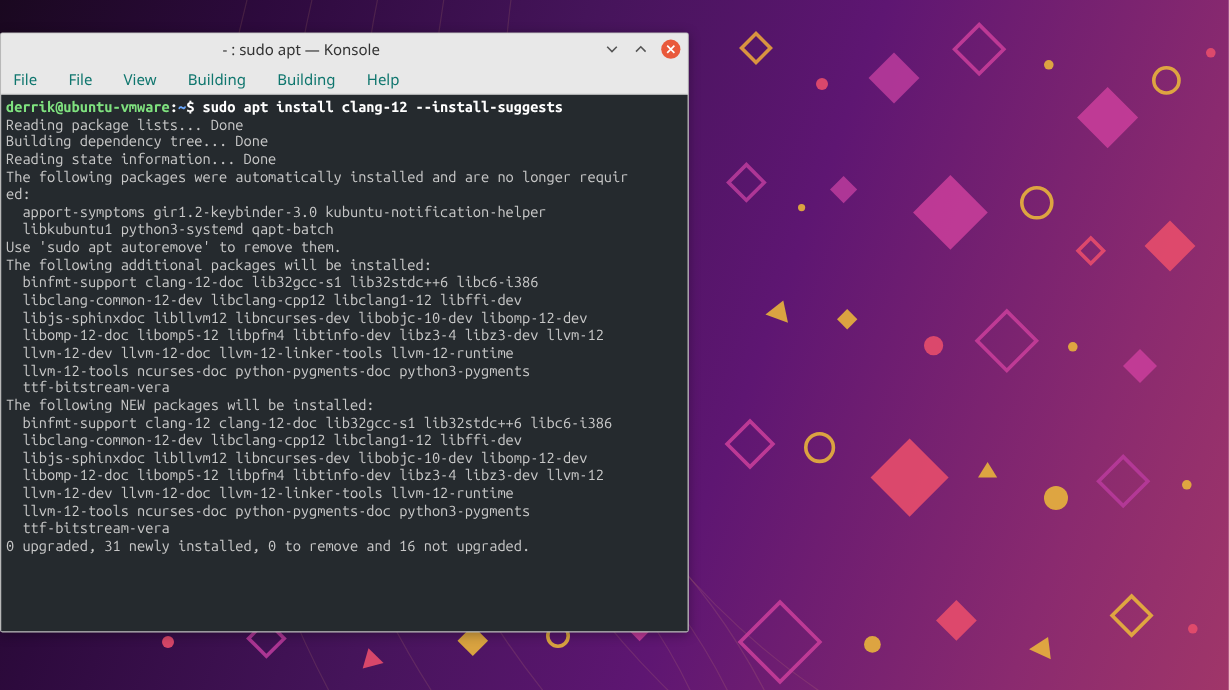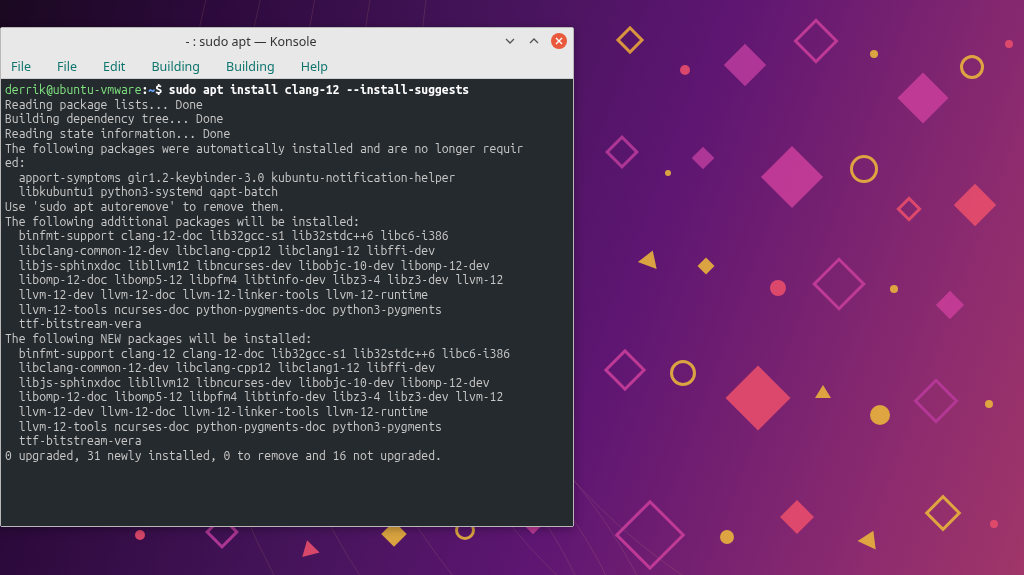--- a/index.html
+++ b/index.html
@@ -68,21 +68,21 @@
       background: #252a2e;
       padding: 4px 6px 6px 4px;
       font-family: "Ubuntu Mono","DejaVu Sans Mono","Courier New",monospace;
       font-size: 12.2px;
       line-height: 1.20;
       color: #c8c8c8;
       overflow: hidden;
       white-space: pre-wrap;
       word-break: break-all;
     }
-    .prompt-user { color: #7fe27f; font-weight: normal; }
+    .prompt-user { color: #7fe27f; font-weight: bold; }
     .prompt-colon { color: #ffffff; font-weight: bold; }
     .prompt-path { color: #6aa8ff; font-weight: bold; }
     .prompt-cmd  { color: #ffffff; font-weight: bold; }
     .term-line { display: block; }
   </style>
 </head>
 <body>
 
 <div class="wallpaper">
 
@@ -159,20 +159,20 @@
         <svg width="8" height="8" viewBox="0 0 8 8">
             <path d="M1 1 L7 7 M7 1 L1 7" stroke="#fff" stroke-width="1.4"></path>
           </svg>
       </span>
     </div>
   </div>
 
   <div class="menubar">
     <span>File</span>
     <span>File</span>
-    <span>Edit</span>
+    <span>View</span>
     <span>Building</span>
     <span>Building</span>
     <span>Help</span>
   </div>
 
   <div class="terminal"><span class="term-line"><span class="prompt-user">derrik@ubuntu-vmware</span><span class="prompt-colon">:</span><span class="prompt-path">~</span><span class="prompt-colon">$ </span><span class="prompt-cmd">sudo apt install clang-12 --install-suggests</span></span><span class="term-line">Reading package lists... Done</span><span class="term-line">Building dependency tree... Done</span><span class="term-line">Reading state information... Done</span><span class="term-line">The following packages were automatically installed and are no longer requir</span><span class="term-line">ed:</span><span class="term-line">  apport-symptoms gir1.2-keybinder-3.0 kubuntu-notification-helper</span><span class="term-line">  libkubuntu1 python3-systemd qapt-batch</span><span class="term-line">Use 'sudo apt autoremove' to remove them.</span><span class="term-line">The following additional packages will be installed:</span><span class="term-line">  binfmt-support clang-12-doc lib32gcc-s1 lib32stdc++6 libc6-i386</span><span class="term-line">  libclang-common-12-dev libclang-cpp12 libclang1-12 libffi-dev</span><span class="term-line">  libjs-sphinxdoc libllvm12 libncurses-dev libobjc-10-dev libomp-12-dev</span><span class="term-line">  libomp-12-doc libomp5-12 libpfm4 libtinfo-dev libz3-4 libz3-dev llvm-12</span><span class="term-line">  llvm-12-dev llvm-12-doc llvm-12-linker-tools llvm-12-runtime</span><span class="term-line">  llvm-12-tools ncurses-doc python-pygments-doc python3-pygments</span><span class="term-line">  ttf-bitstream-vera</span><span class="term-line">The following NEW packages will be installed:</span><span class="term-line">  binfmt-support clang-12 clang-12-doc lib32gcc-s1 lib32stdc++6 libc6-i386</span><span class="term-line">  libclang-common-12-dev libclang-cpp12 libclang1-12 libffi-dev</span><span class="term-line">  libjs-sphinxdoc libllvm12 libncurses-dev libobjc-10-dev libomp-12-dev</span><span class="term-line">  libomp-12-doc libomp5-12 libpfm4 libtinfo-dev libz3-4 libz3-dev llvm-12</span><span class="term-line">  llvm-12-dev llvm-12-doc llvm-12-linker-tools llvm-12-runtime</span><span class="term-line">  llvm-12-tools ncurses-doc python-pygments-doc python3-pygments</span><span class="term-line">  ttf-bitstream-vera</span><span class="term-line">0 upgraded, 31 newly installed, 0 to remove and 16 not upgraded.</span></div>
 </div>
 
 </body></html>

